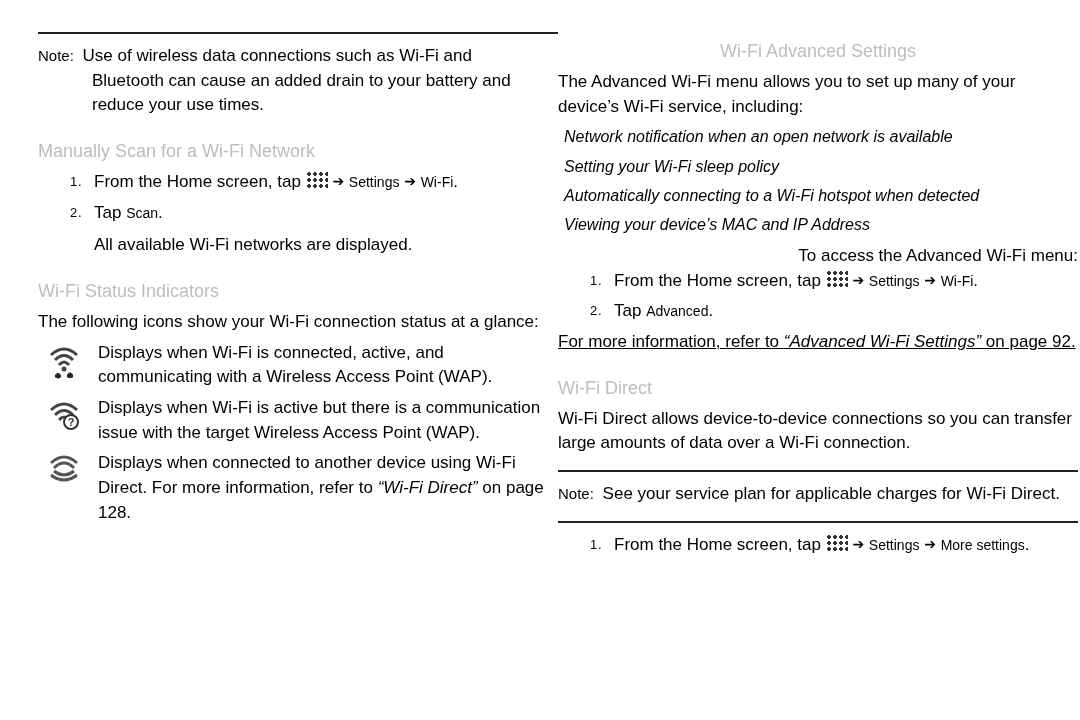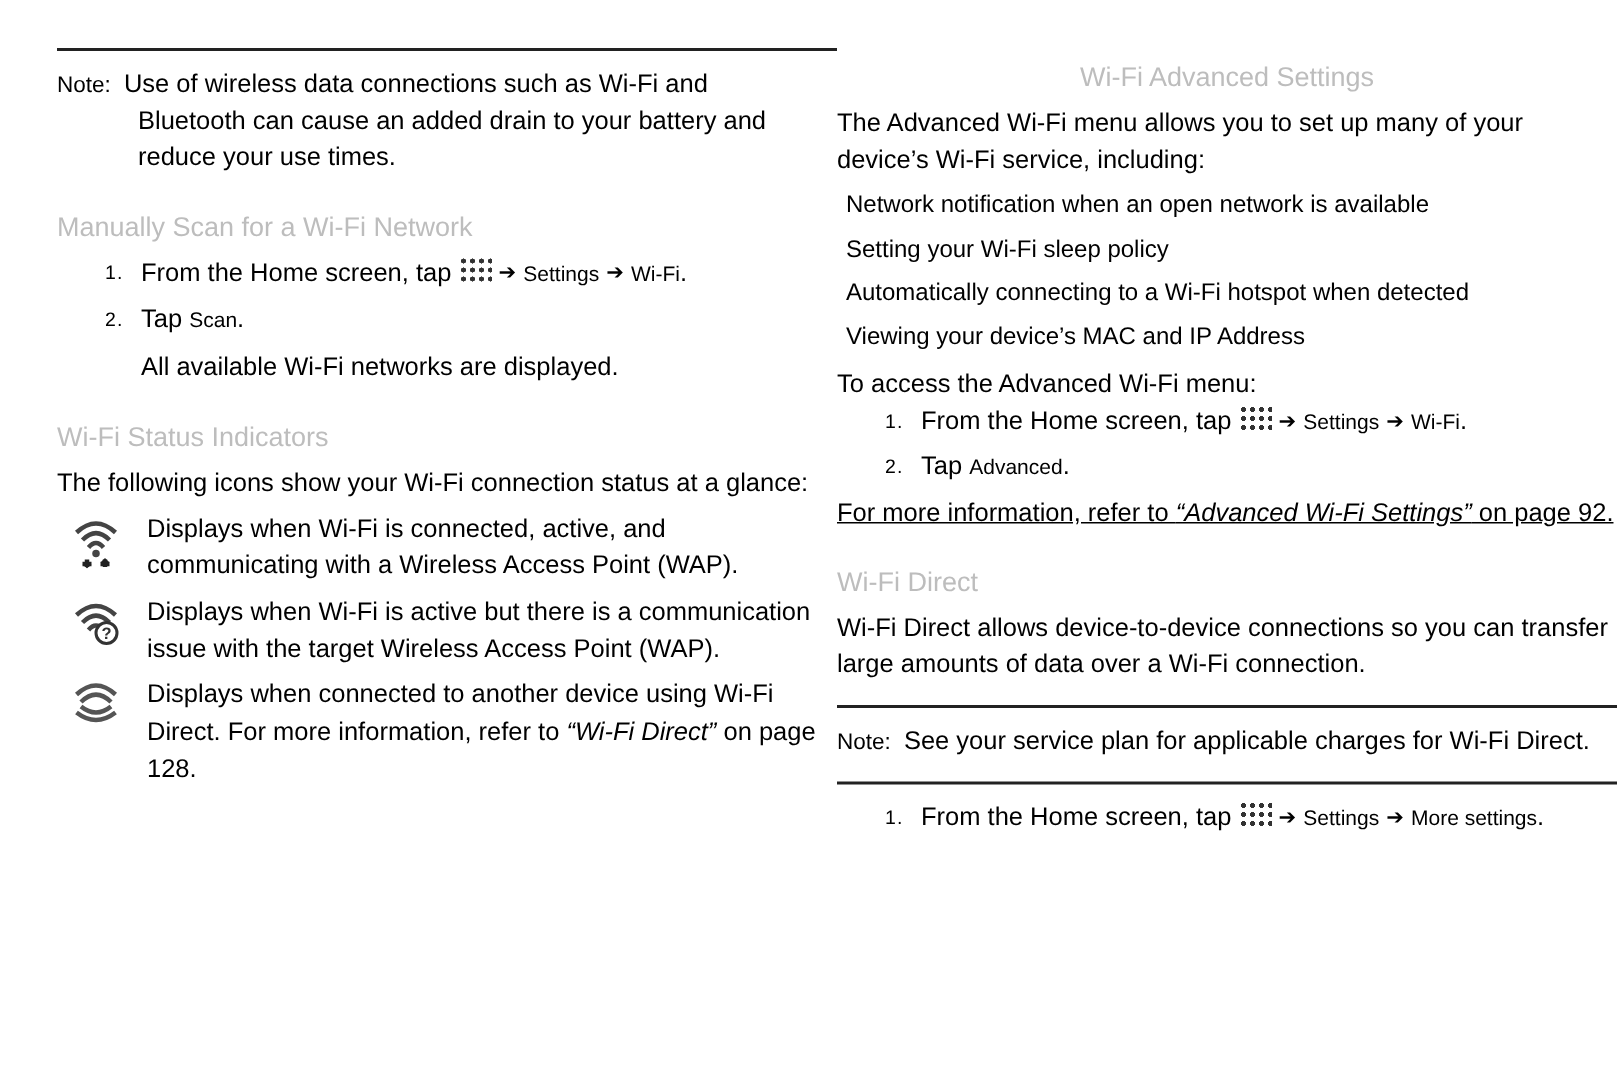--- a/index.html
+++ b/index.html
@@ -32,21 +32,21 @@
     radial-gradient(circle at 15px 15px,#333 1.6px,transparent 1.8px),
     radial-gradient(circle at 21px 15px,#333 1.6px,transparent 1.8px);}
   .smallcap{font-size:14px;}
   .sub{margin-left:56px;margin-top:2px;}
   .icon-cell{width:52px;text-align:center;vertical-align:top;padding-top:2px;}
   .indic-row{display:flex;align-items:flex-start;margin-top:6px;}
   .indic-row .icon-cell{flex:0 0 52px;}
   .indic-row .txt{flex:1;padding-left:8px;}
   svg{display:block;margin:0 auto;}
   .bullets{margin-left:36px;font-size:16px;}
-  .bullets div{margin-bottom:6px;}
+  .bullets div{margin-bottom:6px;font-style:italic;}
   .pnum{position:absolute;left:60px;top:654px;font-size:22px;margin-top:24px;}
   .arrow{font-size:14px;position:relative;top:-1px;}
 </style>
 </head>
 <body>
 
 <div class="page">
 
   <div class="col col-left">
     <hr class="hr">
@@ -124,21 +124,21 @@
 
   <div class="col col-right">
     <div class="sec-h" style="margin-top:6px;text-align:center;">Wi-Fi Advanced Settings</div>
     <div>The Advanced Wi-Fi menu allows you to set up many of your device’s Wi-Fi service, including:</div>
     <div class="bullets" style="margin-top:6px;margin-left:6px;">
       <div>Network notification when an open network is available</div>
       <div>Setting your Wi-Fi sleep policy</div>
       <div>Automatically connecting to a Wi-Fi hotspot when detected</div>
       <div>Viewing your device’s MAC and IP Address</div>
     </div>
-    <div style="margin-top:8px;">To access the Advanced Wi-Fi menu:</div>
+    <div style="margin-top:8px;text-align:right;">To access the Advanced Wi-Fi menu:</div>
     <ol class="steps">
       <li>
         <span class="num">1</span><span class="numdot">.</span>
         <span>From the Home screen, tap</span>
         <span class="appgrid"></span>
         <span class="arrow">➔</span>
         <span class="smallcap">Settings</span>
         <span class="arrow">➔</span>
         <span class="smallcap">Wi-Fi</span><span>.</span>
       </li>

